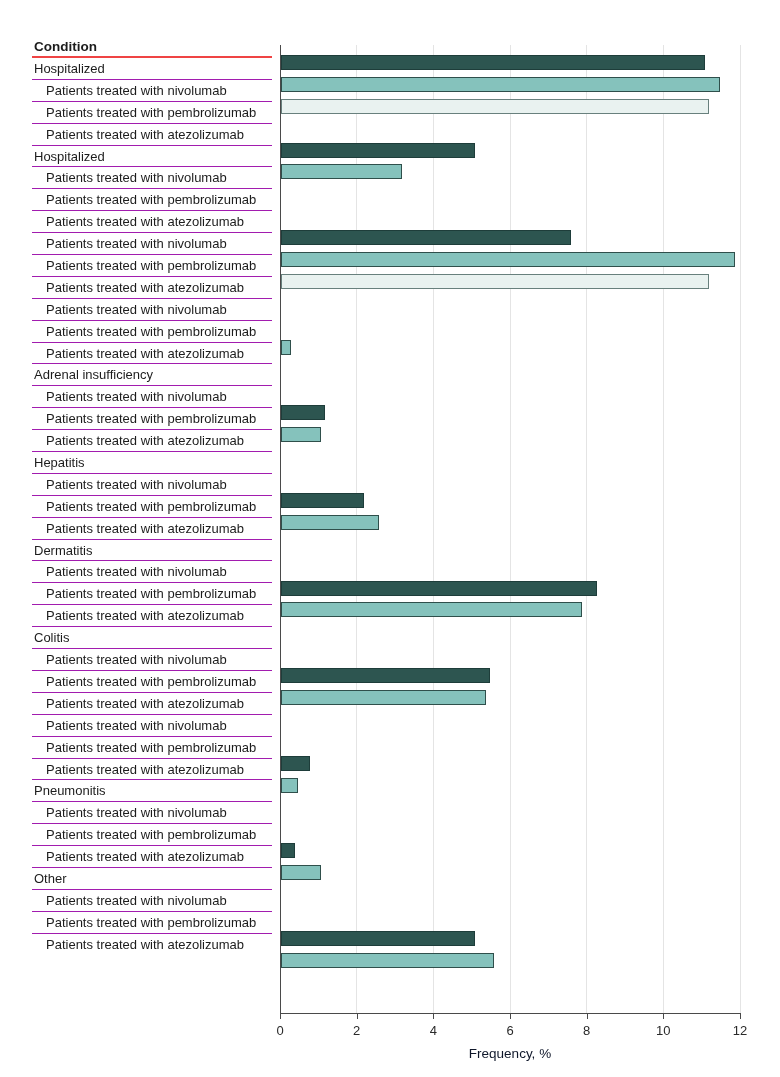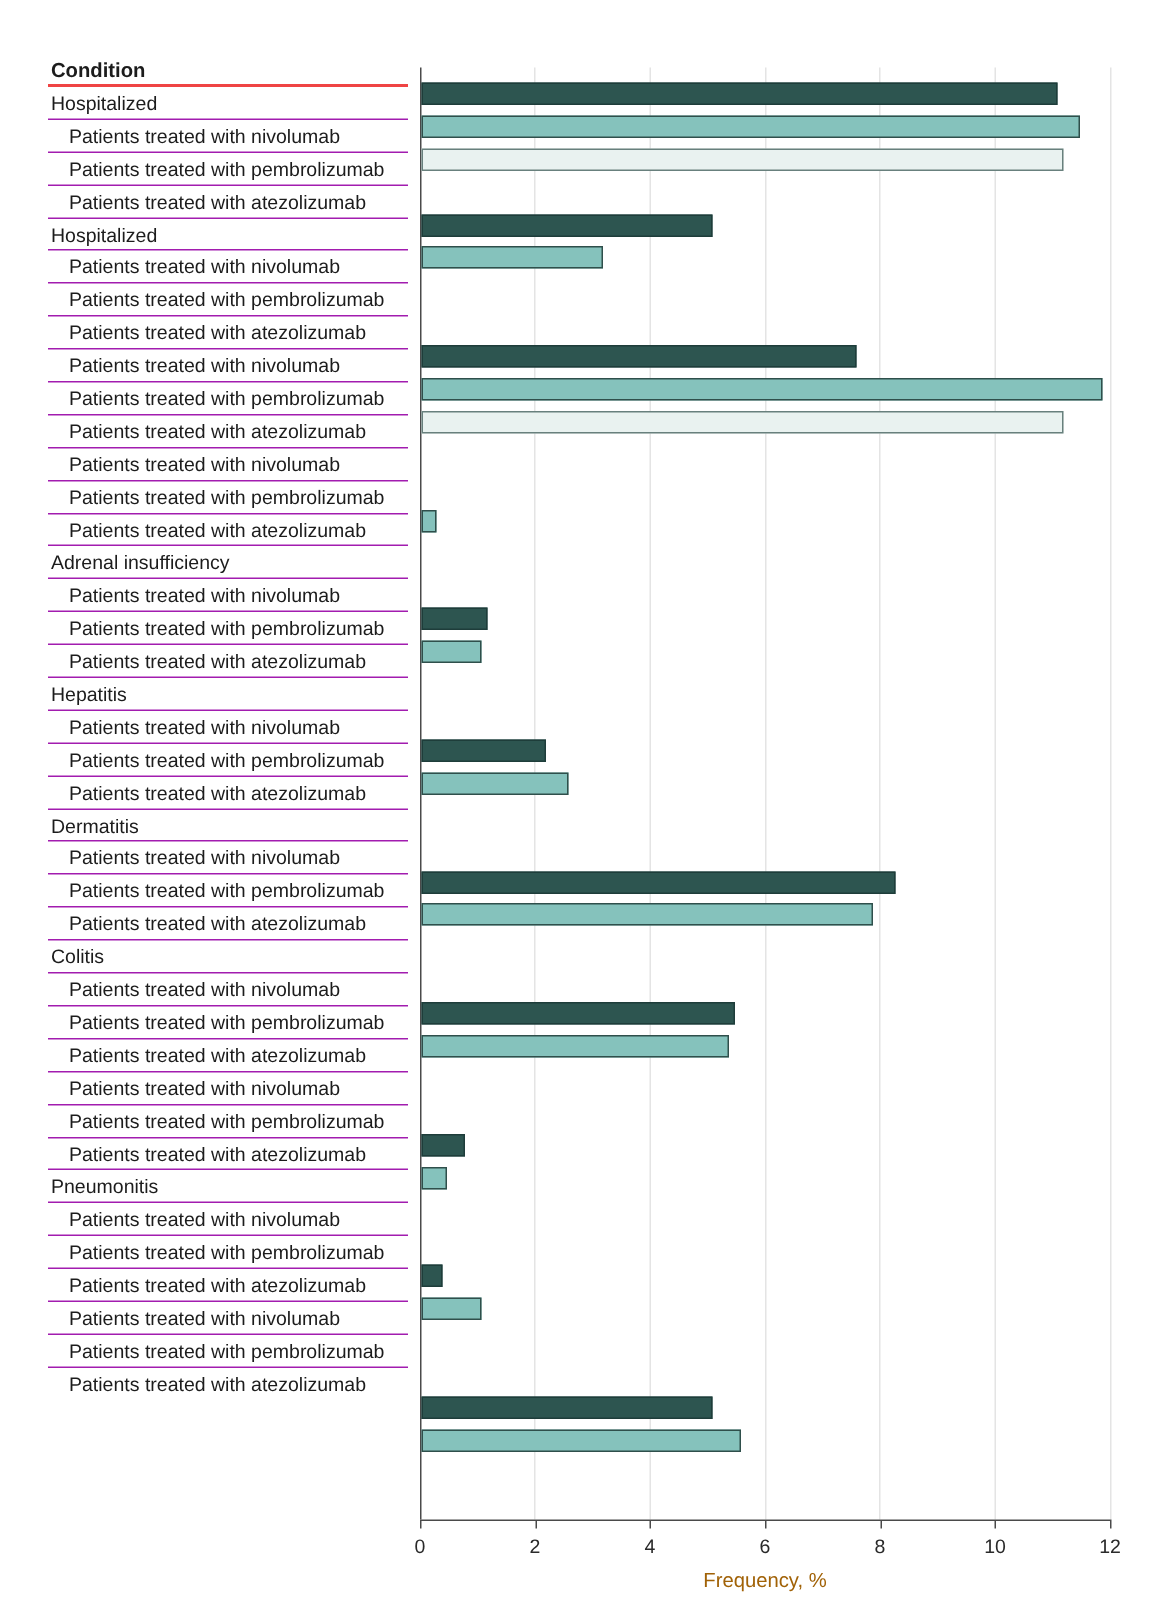--- a/index.html
+++ b/index.html
@@ -51,21 +51,21 @@
   }
   .tick{
     position:absolute;top:1014px;width:1px;height:5px;background:#4a4a4a;
   }
   .tick-label{
     position:absolute;top:1023px;width:30px;text-align:center;
     font-size:13px;color:#2a2a2a;
   }
   .x-title{
     position:absolute;left:280px;top:1046px;width:460px;text-align:center;
-    font-size:13.5px;color:#a16207;
+    font-size:13.5px;color:#0f172a;
   }
 </style>
 </head>
 <body>
 
 <div class="figure">
 
   <div class="label-col">
     <div class="cond-header">Condition</div>
     <div id="rows">
@@ -99,20 +99,21 @@
         <div class="row item-row">Patients treated with nivolumab</div>
         <div class="row item-row">Patients treated with pembrolizumab</div>
         <div class="row item-row">Patients treated with atezolizumab</div>
         <div class="row item-row">Patients treated with nivolumab</div>
         <div class="row item-row">Patients treated with pembrolizumab</div>
         <div class="row item-row">Patients treated with atezolizumab</div>
         <div class="row group-row">Pneumonitis</div>
         <div class="row item-row">Patients treated with nivolumab</div>
         <div class="row item-row">Patients treated with pembrolizumab</div>
         <div class="row item-row">Patients treated with atezolizumab</div>
+        <div class="row group-row">Other</div>
         <div class="row item-row">Patients treated with nivolumab</div>
         <div class="row item-row">Patients treated with pembrolizumab</div>
         <div class="row item-row">Patients treated with atezolizumab</div>
       </div>
   </div>
 
   <div class="plot" id="plot">
     <div class="yaxis"></div>
   <div class="gridline" style="left: 76.1667px;"></div>
       <div class="gridline" style="left: 152.833px;"></div>

